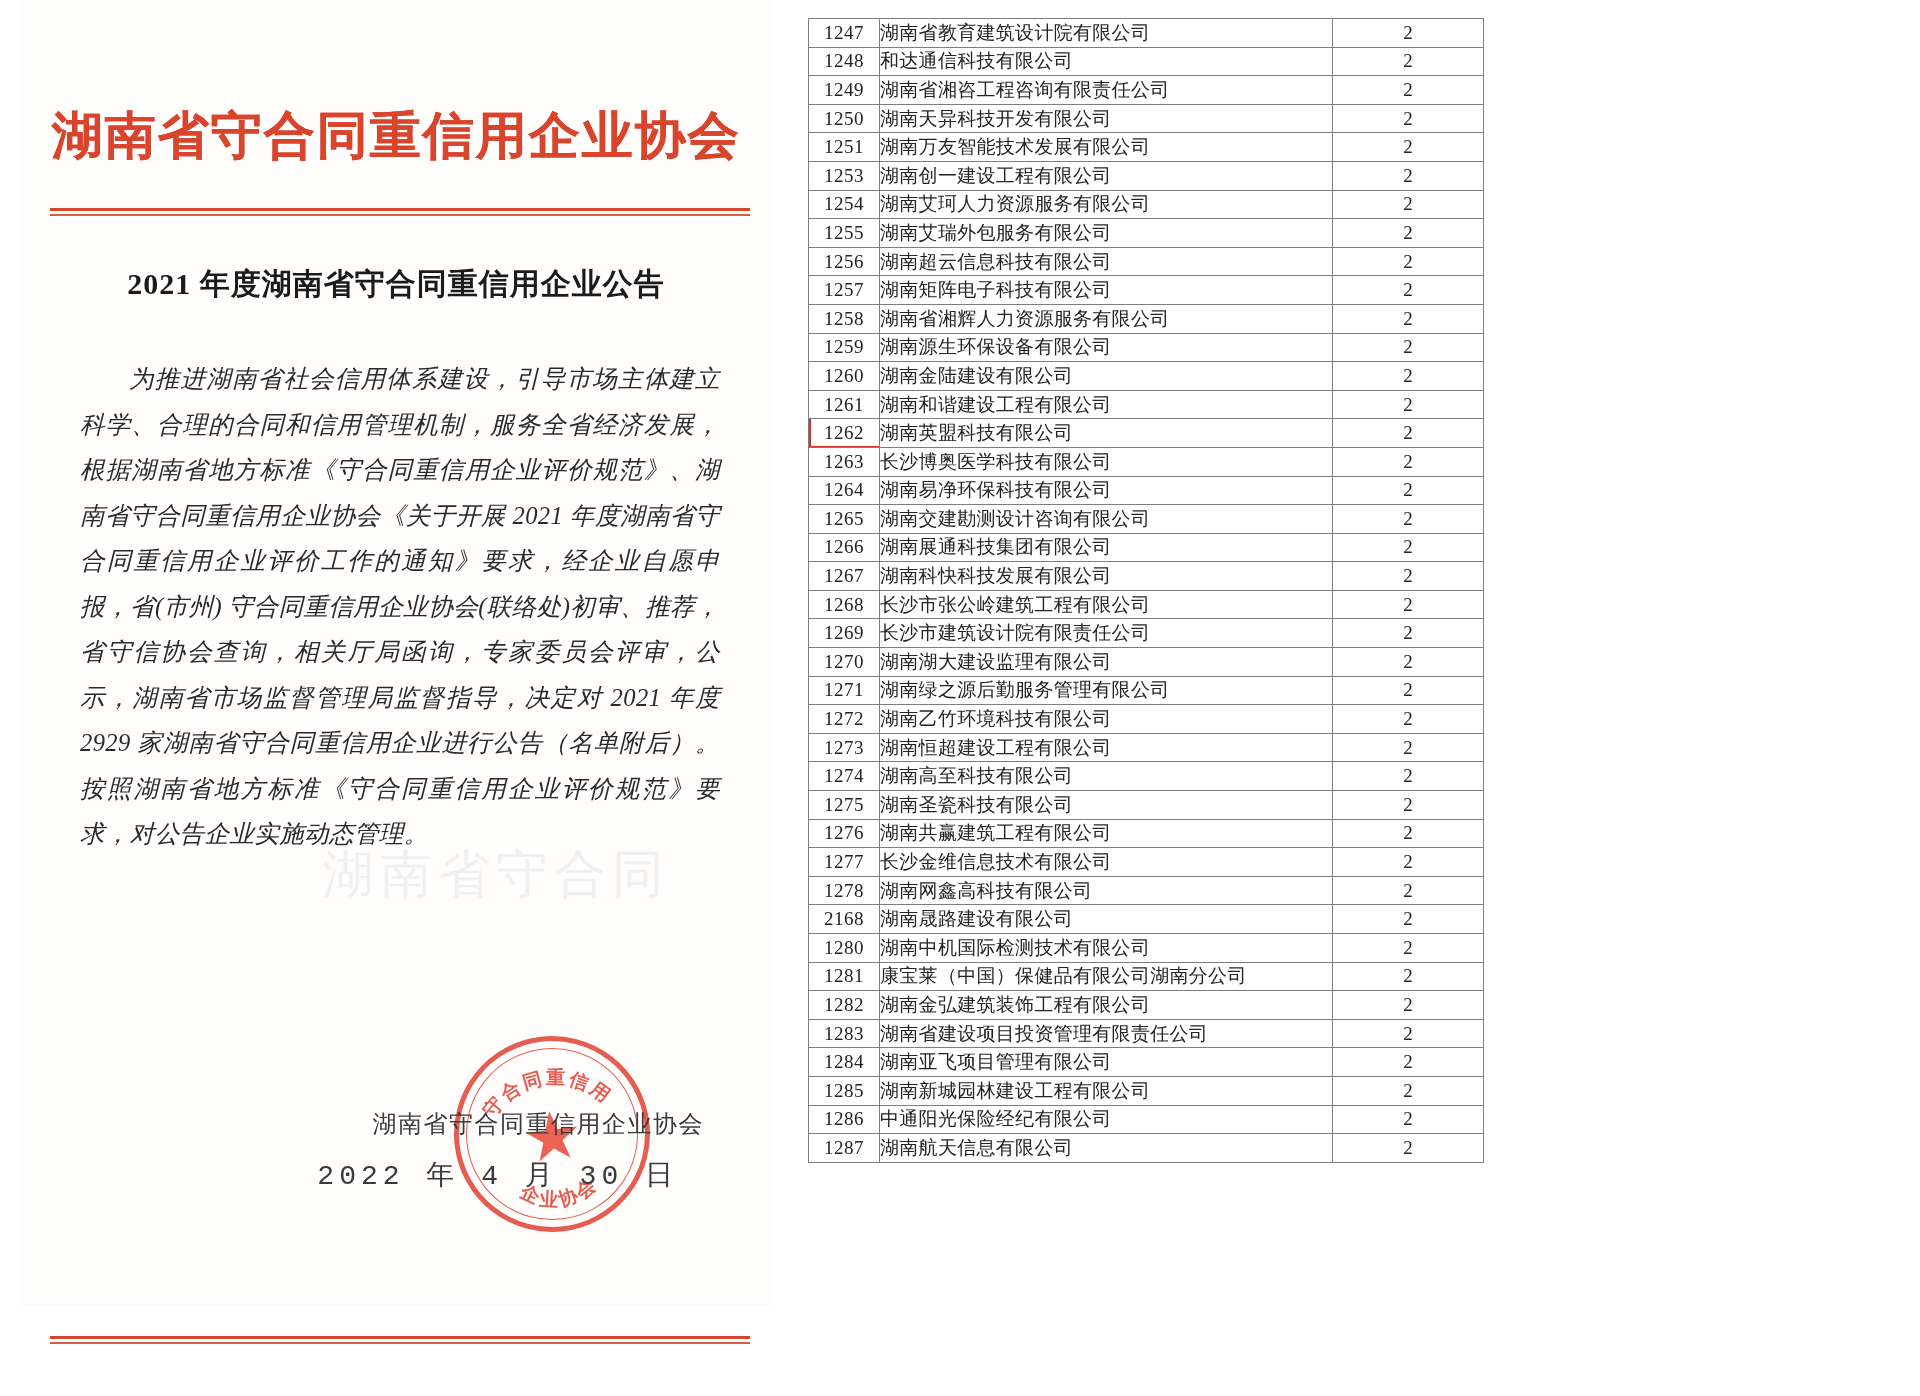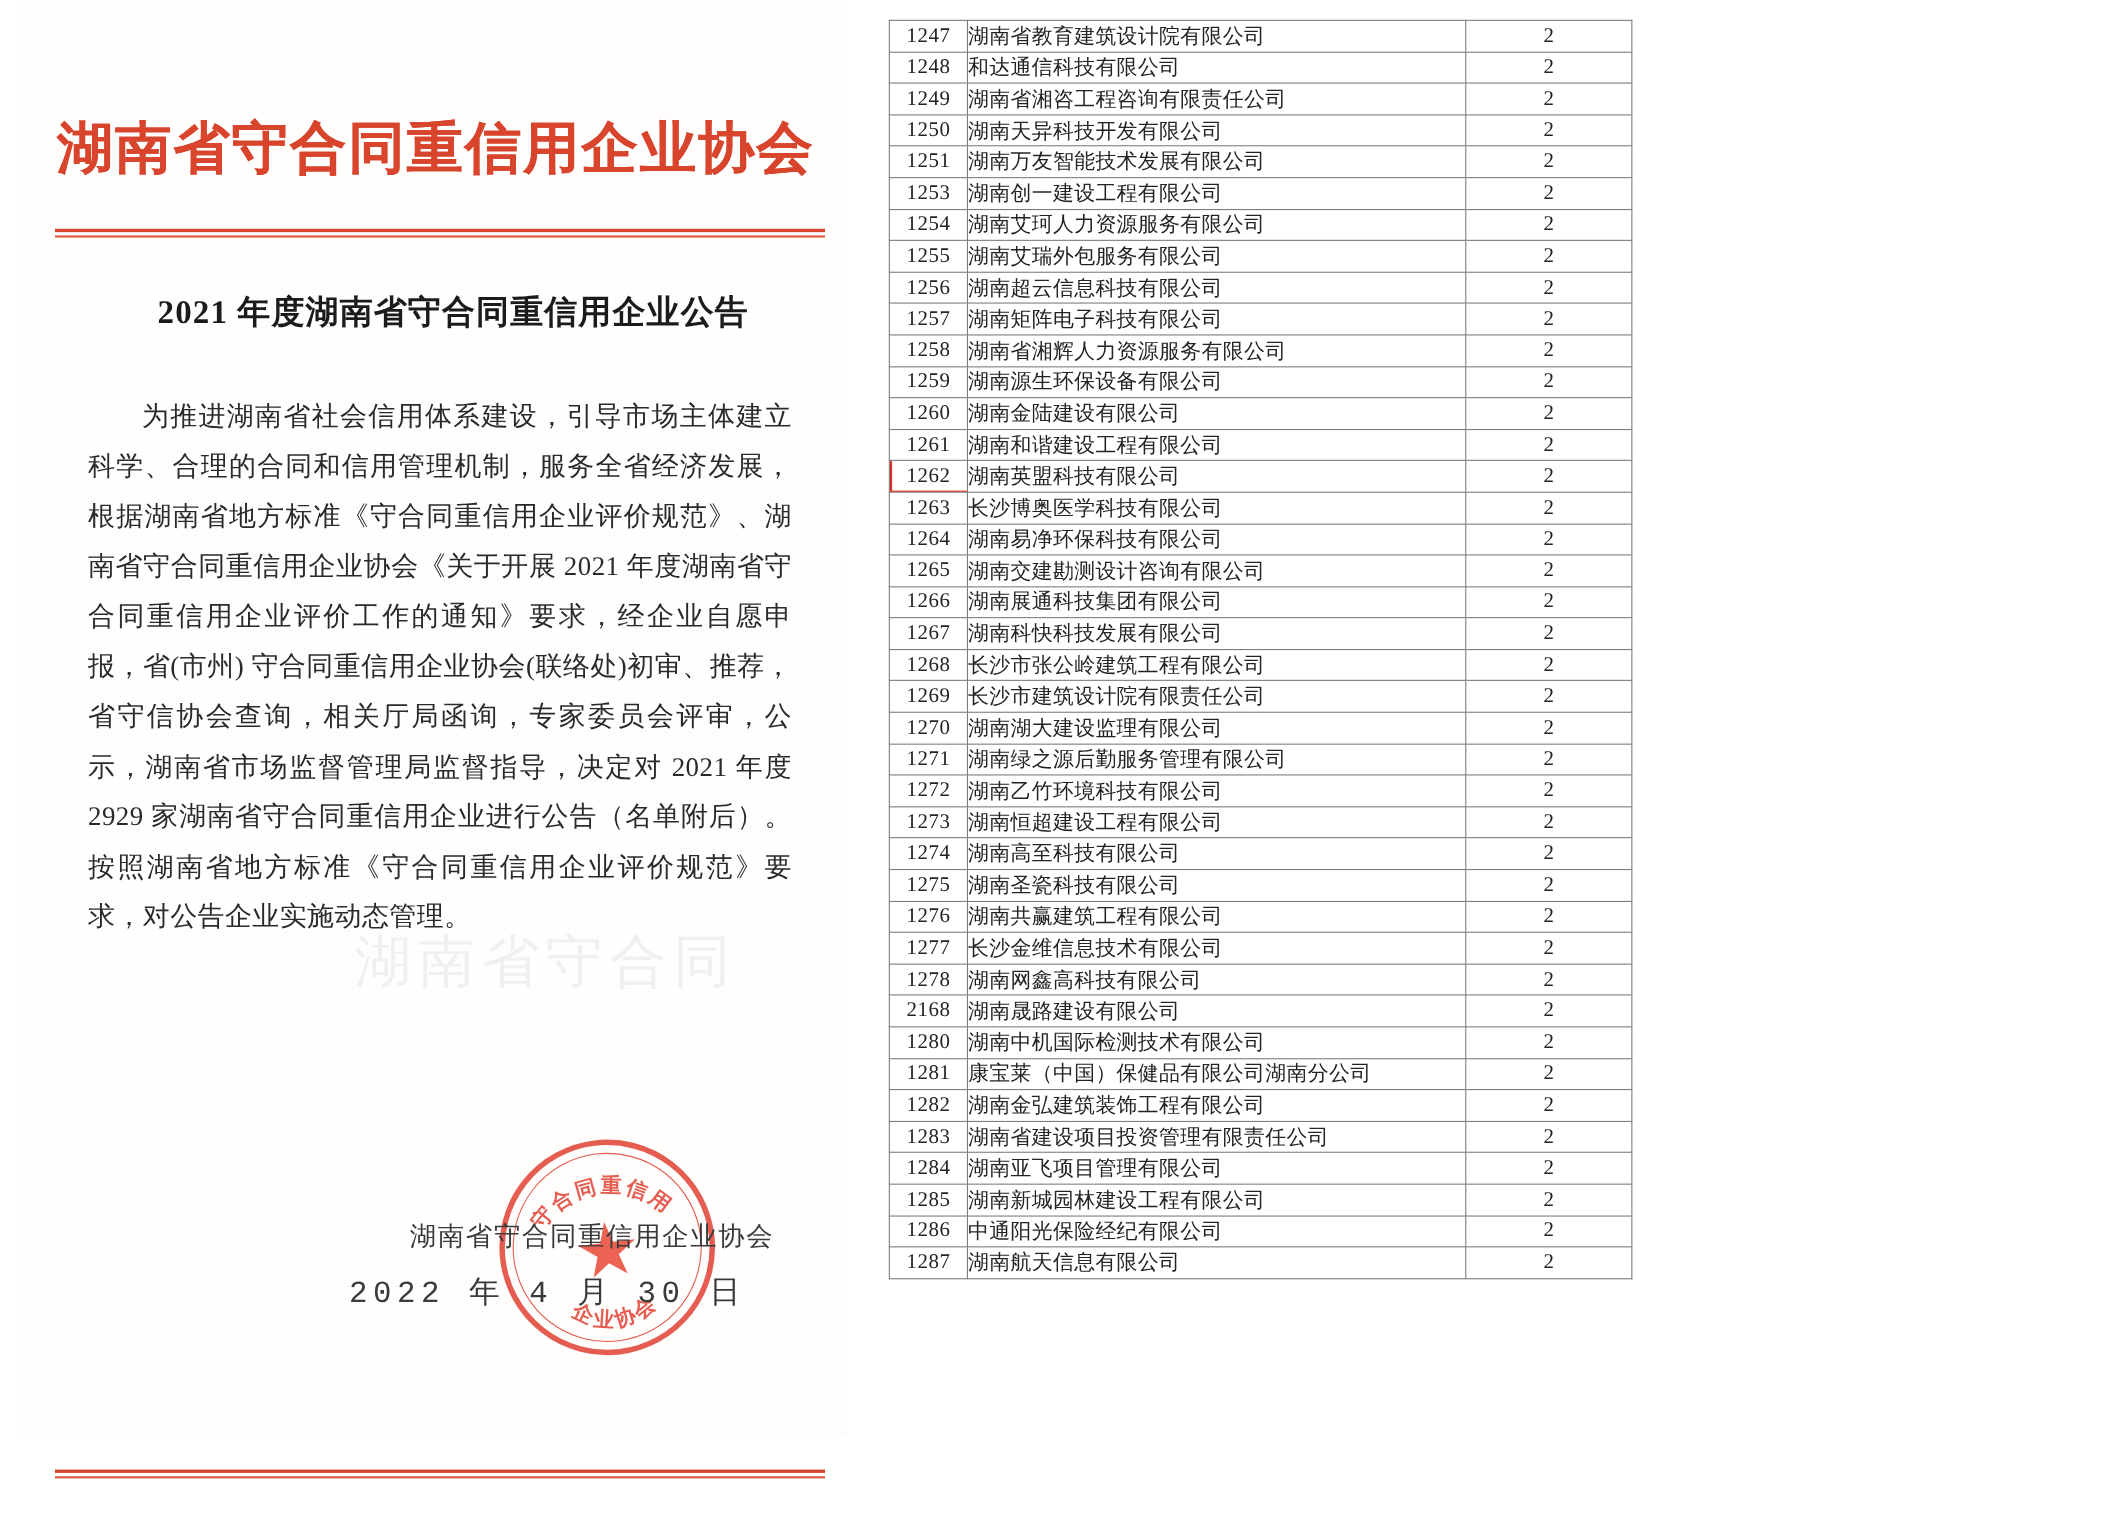--- a/index.html
+++ b/index.html
@@ -70,21 +70,21 @@
   }
   .rule-gap { height: 3px; }
   .rule-thin {
     height: 1.5px;
     background: #dd5a43;
     width: 100%;
   }
 
   .doc-title {
     position: absolute;
-    left: 16px;
+    left: 0;
     top: 264px;
     width: 748px;
     text-align: center;
     font-size: 30px;
     font-weight: 700;
     color: #1b1b1b;
     letter-spacing: 1px;
     font-family: "Liberation Serif", "DejaVu Serif", serif;
     white-space: nowrap;
   }
@@ -94,20 +94,21 @@
     left: 58px;
     top: 356px;
     width: 640px;
     font-size: 24.5px;
     line-height: 45.5px;
     color: #2a2a2c;
     text-align: justify;
     text-justify: inter-character;
     letter-spacing: 0.4px;
     font-family: "Liberation Serif", "DejaVu Serif", serif;
+    font-style: italic;
   }
   .body-text p { margin: 0; text-indent: 2em; }
 
   
   .sign-block {
     position: absolute;
     left: 0;
     top: 1108px;
     width: 748px;
   }

